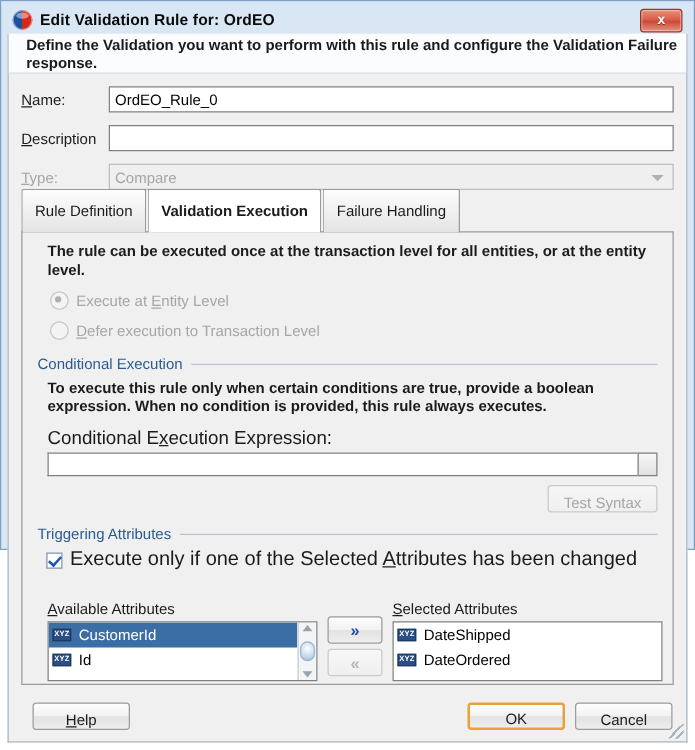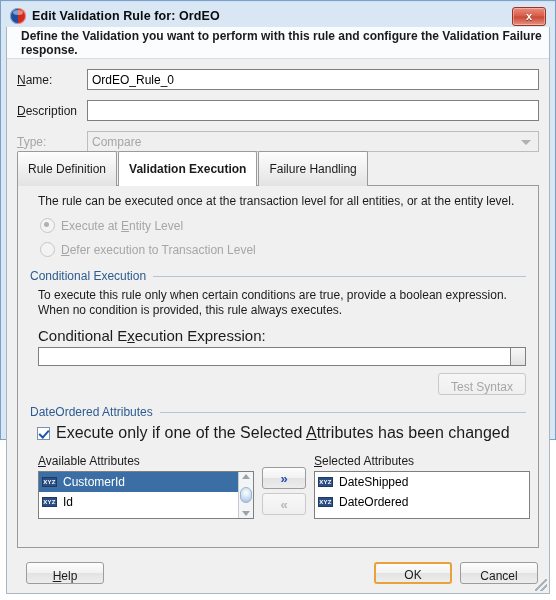--- a/index.html
+++ b/index.html
@@ -209,20 +209,21 @@
   .group-head .gh-line {
     flex: 1;
     height: 1px;
     background: #b7c4d1;
   }
   .para {
     font-size: 12px;
     color: #1b1b1b;
     line-height: 15px;
     margin: 0 0 2px 8px;
+    font-weight: bold;
   }
 
   
   .radio-row {
     display: flex; align-items: center;
     margin: 9px 0 0 10px;
     cursor: default;
   }
   .radio {
     width: 13px; height: 13px;
@@ -323,21 +324,21 @@
     width: 4px; height: 8px;
     border: solid #1a56b0;
     border-width: 0 2px 2px 0;
     transform: rotate(42deg);
   }
   .check-label { font-size: 16px; color: #1b1b1b; }
 
   
   .dual {
     display: flex;
-    margin: 12px 0 0 8px;
+    margin: 23px 0 0 8px;
   }
   .dual-col { display: flex; flex-direction: column; }
   .list-caption {
     font-size: 12px;
     color: #1b1b1b;
     margin-bottom: 3px;
   }
   .listbox {
     border: 1px solid #7f7f7f;
     background: #ffffff;
@@ -521,21 +522,21 @@
           <input class="expr-input" type="text" value="" style="">
           <div class="expr-btn"></div>
         </div>
         <div class="btn-right-row">
           <div class="btn disabled">
             <span>Test Syntax</span>
           </div>
         </div>
 
         <div class="group-head" style="margin-top:10px;">
-          <span class="gh-text">DateOrdered Attributes</span>
+          <span class="gh-text">Triggering Attributes</span>
           <span class="gh-line"></span>
         </div>
 
         <div class="check-row">
           <span class="checkbox checked"></span>
           <span class="check-label">Execute only if one of the Selected <span class="uline">A</span>ttributes has been changed</span>
         </div>
 
         <div class="dual">
 

